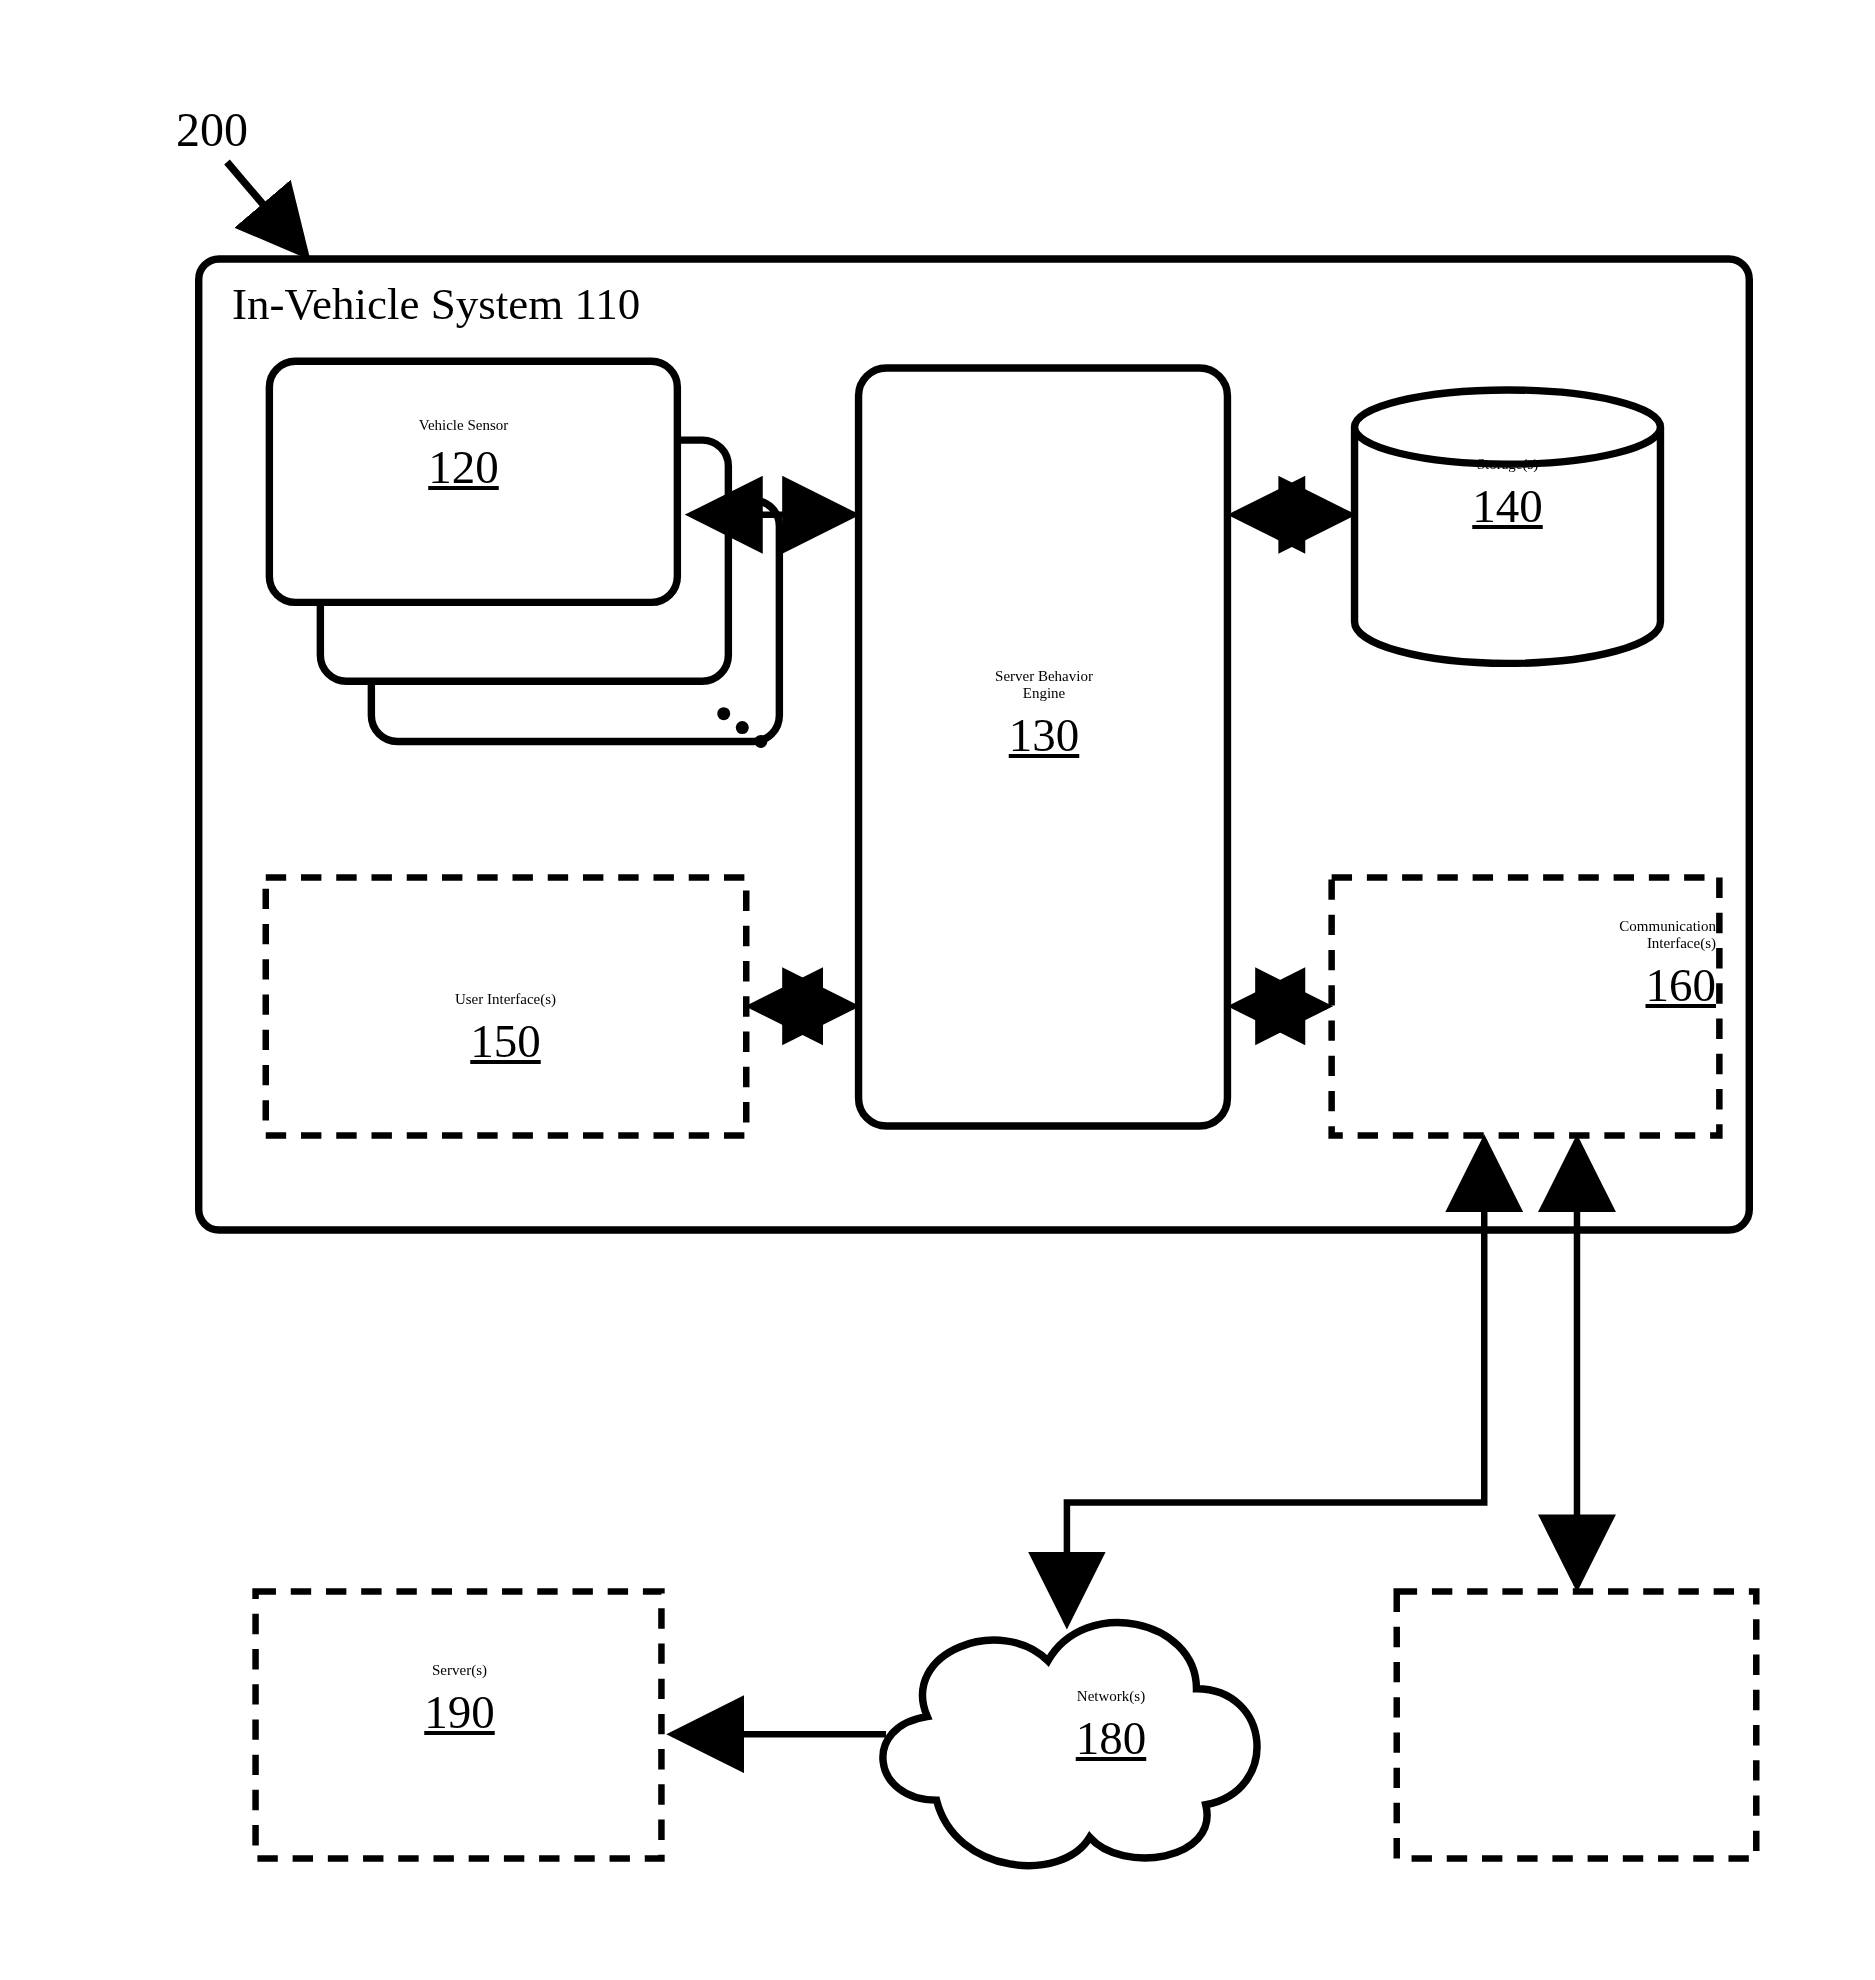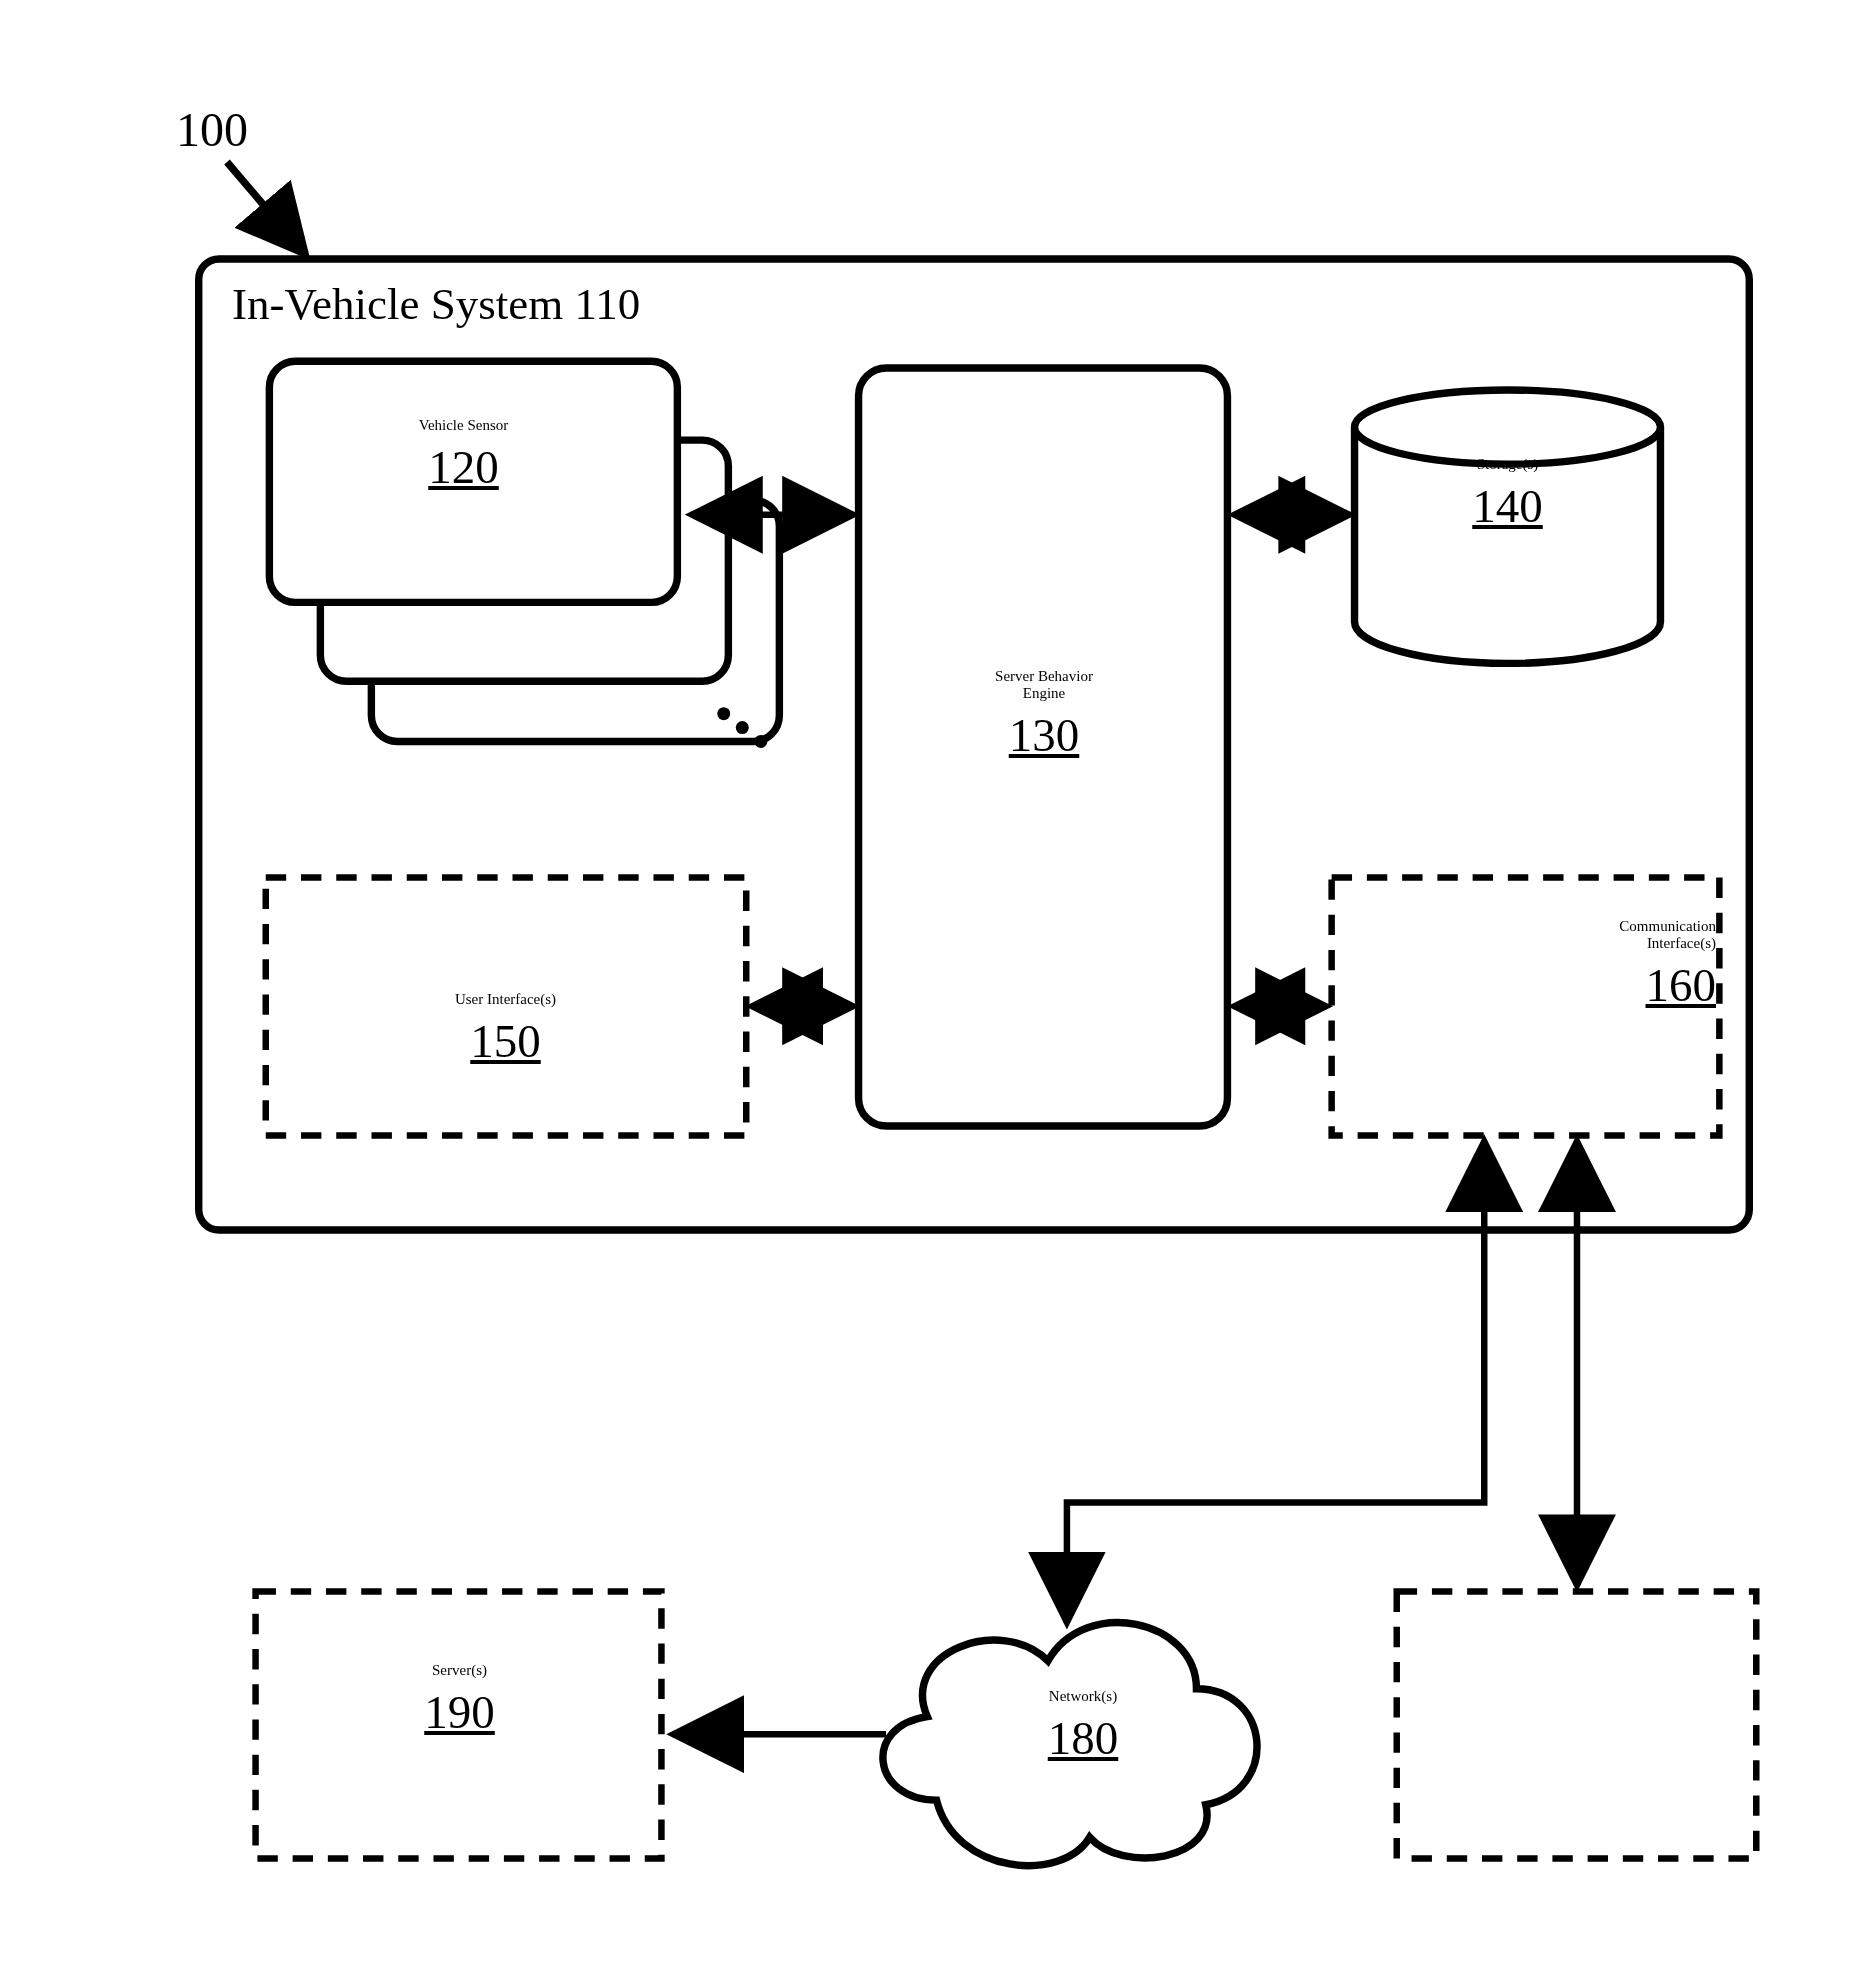--- a/index.html
+++ b/index.html
@@ -19,21 +19,21 @@
   .title-text { font-size: 45px; }
   .title-inner { text-align: center; line-height: 1.15; }
   .ref-num { text-decoration: underline; font-size: 47px; margin-top: 5.6px; }
   .arrow-100 svg { overflow: visible; }
 </style>
 </head>
 <body>
 
 <div class="canvas">
 
-  <div class="abs ref-label" style="left:176px; top:102px;">100</div>
+  <div class="abs ref-label" style="left:176px; top:102px;">200</div>
   <div class="abs arrow-100" style="left:227px; top:162px;">
     <svg width="111" height="111" viewBox="0 0 120 120">
       <defs>
         <marker id="arr100" markerWidth="12" markerHeight="12" refX="9" refY="5" orient="auto">
           <path d="M0,0 L10,5 L0,10 Z" fill="#000"></path>
         </marker>
       </defs>
       <line x1="0" y1="0" x2="85" y2="100" stroke="#000" stroke-width="8" marker-end="url(#arr100)"></line>
     </svg>
   </div>
@@ -102,21 +102,21 @@
 
   <svg class="abs" style="left:853px; top:1568px;" width="427" height="325" viewBox="0 0 460 350">
     <path d="M 90 250
              C 20 250 10 170 80 160
              C 50 90 160 50 210 100
              C 250 30 370 55 370 130
              C 450 130 460 240 380 255
              C 395 315 290 330 255 290
              C 225 340 110 330 90 250 Z" fill="#fff" stroke="#000" stroke-width="8"></path>
   </svg>
-  <div class="abs title-inner" style="left:907px; top:1688px; width:352px;">
+  <div class="abs title-inner" style="left:935px; top:1688px; width:352px;">
     <div>Network(s)</div>
     <div class="ref-num" style="display:inline-block;">180</div>
   </div>
 
   <svg class="abs" style="left:1391px; top:1586px;" width="371" height="278" viewBox="0 0 400 300">
     <rect x="6" y="6" width="388" height="288" fill="#fff" stroke="#000" stroke-width="7" stroke-dasharray="22 16"></rect>
   </svg>
 
   <svg class="abs" style="left:250px; top:1586px;" width="417" height="278" viewBox="0 0 450 300">
     <rect x="6" y="6" width="438" height="288" fill="#fff" stroke="#000" stroke-width="7" stroke-dasharray="22 16"></rect>

